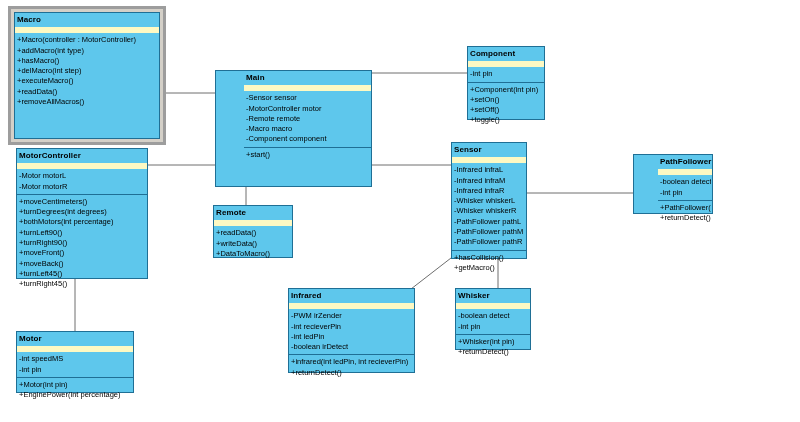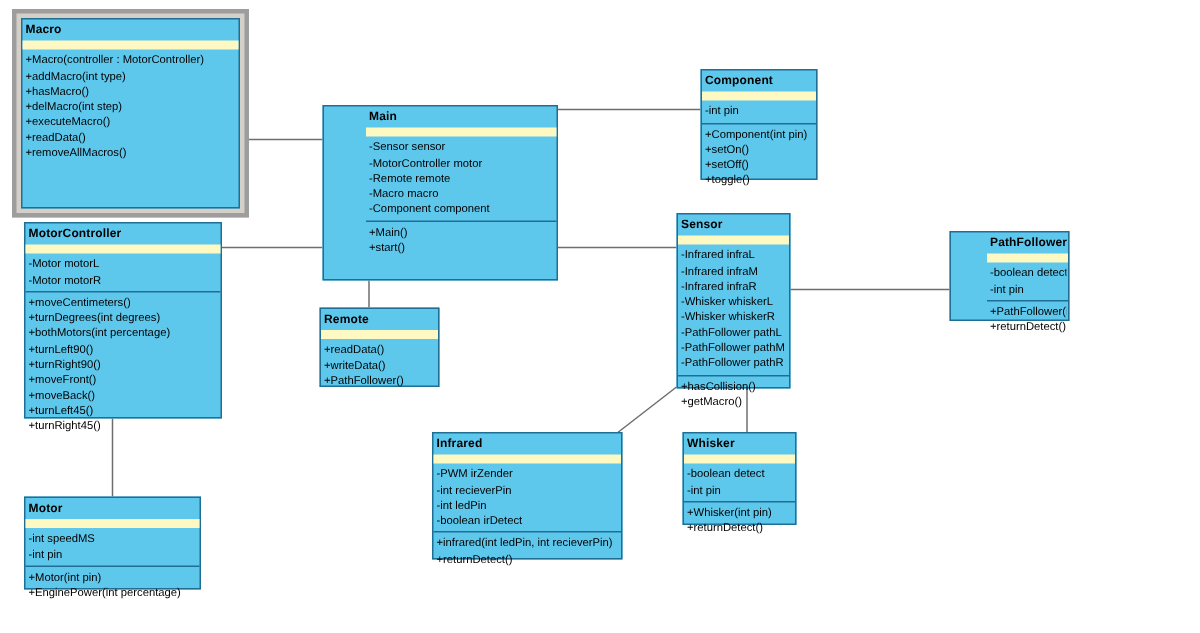--- a/index.html
+++ b/index.html
@@ -122,30 +122,29 @@
       <div class="uml" style="left: 215px; top: 70px; width: 157px; height: 117px; padding-left: 28px;">
         <div class="title">Main</div>
         <div class="compartment">
           <div class="row">-Sensor sensor</div>
           <div class="row">-MotorController motor</div>
           <div class="row">-Remote remote</div>
           <div class="row">-Macro macro</div>
           <div class="row">-Component component</div>
         </div>
         <div class="compartment last">
-          <div class="row">+Main()</div>
           <div class="row">+start()</div>
         </div>
       </div>
       <div class="uml" style="left: 213px; top: 205px; width: 80px; height: 53px;">
         <div class="title">Remote</div>
         <div class="compartment last">
           <div class="row">+readData()</div>
           <div class="row">+writeData()</div>
-          <div class="row">+PathFollower()</div>
+          <div class="row">+DataToMacro()</div>
         </div>
       </div>
       <div class="uml" style="left: 467px; top: 46px; width: 78px; height: 74px;">
         <div class="title">Component</div>
         <div class="compartment">
           <div class="row">-int pin</div>
         </div>
         <div class="compartment last">
           <div class="row">+Component(int pin)</div>
           <div class="row">+setOn()</div>

